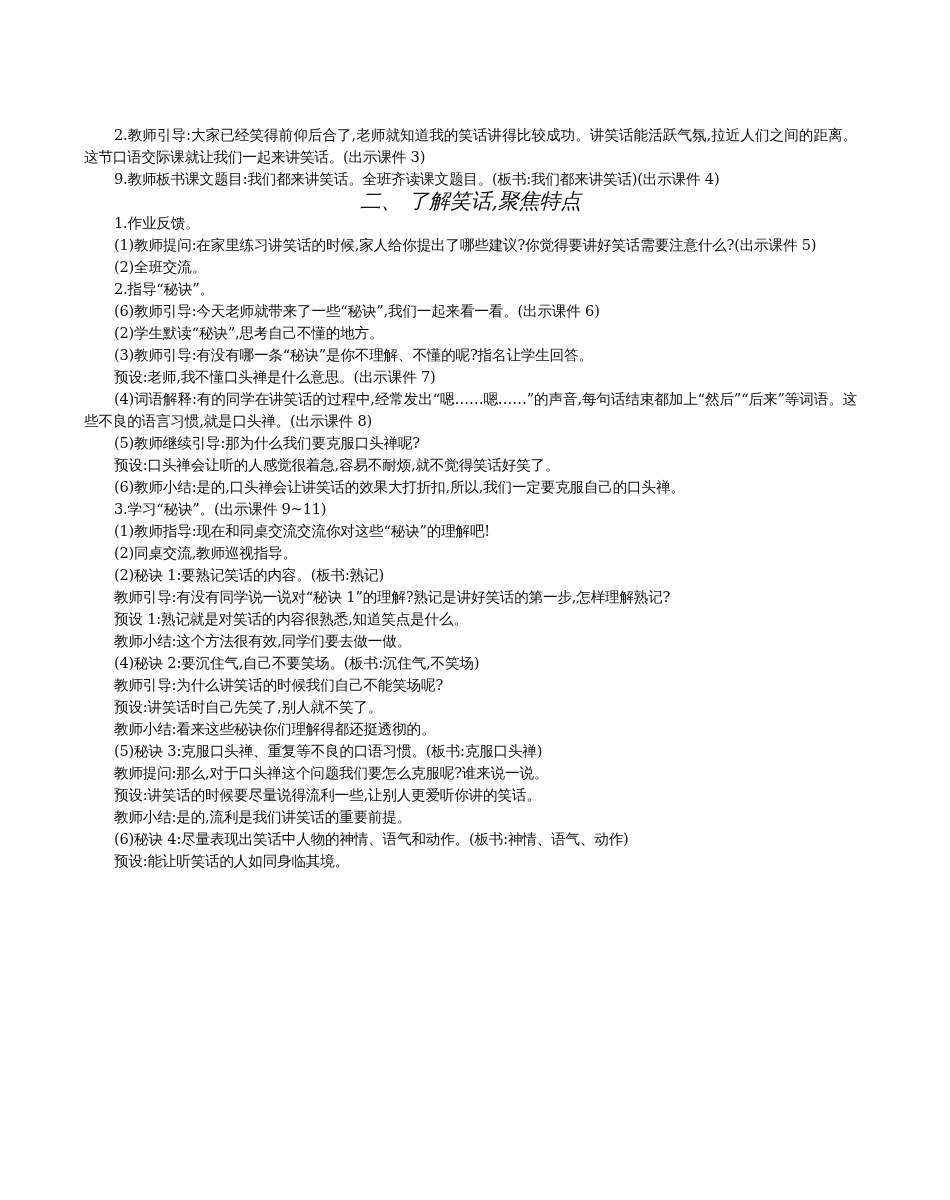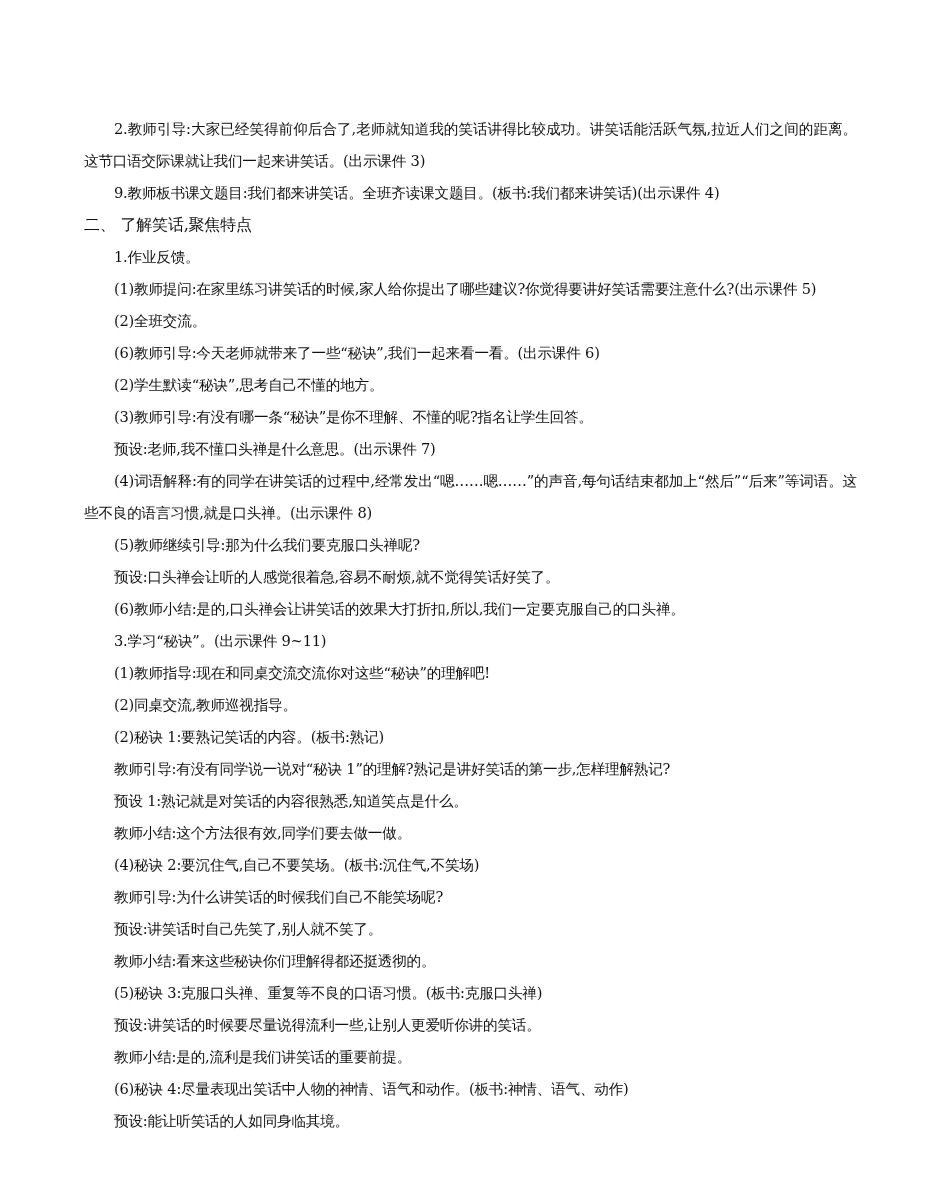--- a/index.html
+++ b/index.html
@@ -2,54 +2,56 @@
 <html><head>
 <meta charset="utf-8">
 <style>
   html, body { margin: 0; padding: 0; background: #ffffff; }
   body {
     width: 950px; height: 1200px; position: relative; overflow: hidden;
     font-family: "DejaVu Serif", "Liberation Serif", serif;
     color: #111111;
   }
   .page {
-    position: absolute; left: 84px; top: 113px; width: 773px;
-    font-size: 14.6px; line-height: 32px;
+    position: absolute; left: 84px; top: 124px; width: 773px;
+    font-size: 14.6px; line-height: 22px;
     letter-spacing: -0.2px;
   }
   .p { margin: 0; text-indent: 30px; text-align: justify; }
-  .h { margin: 0; text-align: left; text-indent: 0; font-size: 16px; }
+  .h { margin: 0; text-align: center; text-indent: 0; font-size: 21px; font-style: italic; }
 </style>
 </head>
 <body>
 
 <div class="page">
   <p class="p">2.教师引导:大家已经笑得前仰后合了,老师就知道我的笑话讲得比较成功。讲笑话能活跃气氛,拉近人们之间的距离。这节口语交际课就让我们一起来讲笑话。(出示课件 3)</p>
   <p class="p">9.教师板书课文题目:我们都来讲笑话。全班齐读课文题目。(板书:我们都来讲笑话)(出示课件 4)</p>
   <p class="h">二、 了解笑话,聚焦特点</p>
   <p class="p">1.作业反馈。</p>
   <p class="p">(1)教师提问:在家里练习讲笑话的时候,家人给你提出了哪些建议?你觉得要讲好笑话需要注意什么?(出示课件 5)</p>
   <p class="p">(2)全班交流。</p>
+  <p class="p">2.指导“秘诀”。</p>
   <p class="p">(6)教师引导:今天老师就带来了一些“秘诀”,我们一起来看一看。(出示课件 6)</p>
   <p class="p">(2)学生默读“秘诀”,思考自己不懂的地方。</p>
   <p class="p">(3)教师引导:有没有哪一条“秘诀”是你不理解、不懂的呢?指名让学生回答。</p>
   <p class="p">预设:老师,我不懂口头禅是什么意思。(出示课件 7)</p>
   <p class="p">(4)词语解释:有的同学在讲笑话的过程中,经常发出“嗯……嗯……”的声音,每句话结束都加上“然后”“后来”等词语。这些不良的语言习惯,就是口头禅。(出示课件 8)</p>
   <p class="p">(5)教师继续引导:那为什么我们要克服口头禅呢?</p>
   <p class="p">预设:口头禅会让听的人感觉很着急,容易不耐烦,就不觉得笑话好笑了。</p>
   <p class="p">(6)教师小结:是的,口头禅会让讲笑话的效果大打折扣,所以,我们一定要克服自己的口头禅。</p>
   <p class="p">3.学习“秘诀”。(出示课件 9~11)</p>
   <p class="p">(1)教师指导:现在和同桌交流交流你对这些“秘诀”的理解吧!</p>
   <p class="p">(2)同桌交流,教师巡视指导。</p>
   <p class="p">(2)秘诀 1:要熟记笑话的内容。(板书:熟记)</p>
   <p class="p">教师引导:有没有同学说一说对“秘诀 1”的理解?熟记是讲好笑话的第一步,怎样理解熟记?</p>
   <p class="p">预设 1:熟记就是对笑话的内容很熟悉,知道笑点是什么。</p>
   <p class="p">教师小结:这个方法很有效,同学们要去做一做。</p>
   <p class="p">(4)秘诀 2:要沉住气,自己不要笑场。(板书:沉住气,不笑场)</p>
   <p class="p">教师引导:为什么讲笑话的时候我们自己不能笑场呢?</p>
   <p class="p">预设:讲笑话时自己先笑了,别人就不笑了。</p>
   <p class="p">教师小结:看来这些秘诀你们理解得都还挺透彻的。</p>
   <p class="p">(5)秘诀 3:克服口头禅、重复等不良的口语习惯。(板书:克服口头禅)</p>
+  <p class="p">教师提问:那么,对于口头禅这个问题我们要怎么克服呢?谁来说一说。</p>
   <p class="p">预设:讲笑话的时候要尽量说得流利一些,让别人更爱听你讲的笑话。</p>
   <p class="p">教师小结:是的,流利是我们讲笑话的重要前提。</p>
   <p class="p">(6)秘诀 4:尽量表现出笑话中人物的神情、语气和动作。(板书:神情、语气、动作)</p>
   <p class="p">预设:能让听笑话的人如同身临其境。</p>
 </div>
 
 </body></html>

